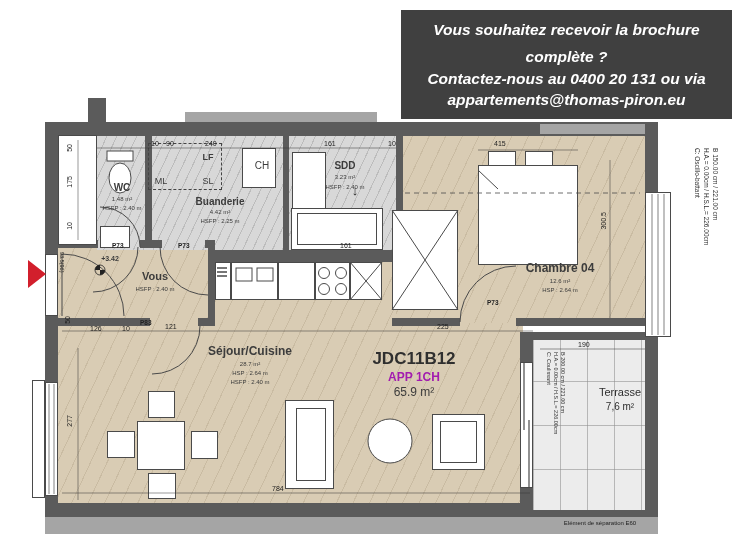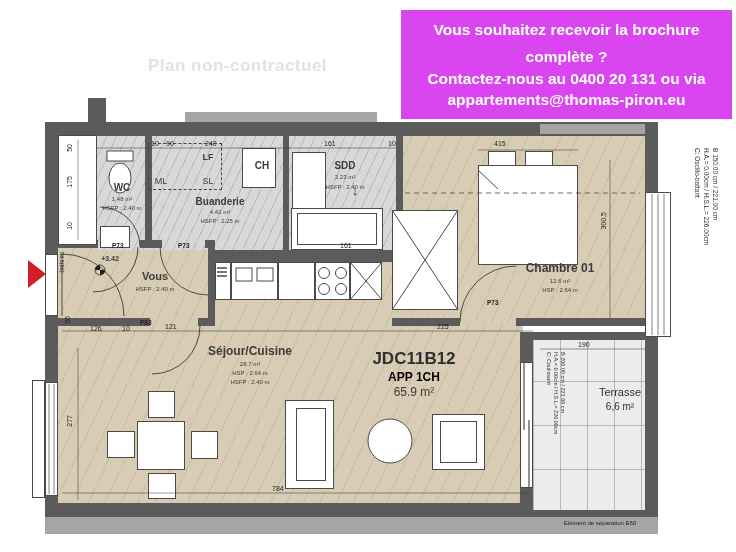--- a/index.html
+++ b/index.html
@@ -24,36 +24,35 @@
   
   .lbl{position:absolute;text-align:center;color:#3c3c3c;z-index:5;line-height:1.15;}
   .rm{font-weight:bold;font-size:10px;}
   .sub{font-size:6.5px;}
   .dim{position:absolute;font-size:7px;color:#1d1d1d;z-index:5;text-align:center;}
   .vert{writing-mode:vertical-rl;transform:rotate(180deg);}
   .vtxt{writing-mode:vertical-rl;}
   .doorlbl{position:absolute;font-size:6.5px;font-weight:bold;color:#222;z-index:5;}
   #overlay{position:absolute;left:0;top:0;z-index:4;pointer-events:none;}
   
-  #banner{position:absolute;left:401px;top:10px;width:331px;height:109px;background:#d946ef;
+  #banner{position:absolute;left:401px;top:10px;width:331px;height:109px;background:#404040;
           color:#fff;font-weight:bold;font-size:15.5px;text-align:center;z-index:10;
-          display:flex;flex-direction:column;justify-content:center;gap:2px;padding:0 6px;box-sizing:border-box;line-height:1.75;}
+          display:flex;flex-direction:column;justify-content:center;gap:2px;padding:0 6px;box-sizing:border-box;line-height:1.75;font-style:italic;}
   #watermark{position:absolute;left:148px;top:56px;font-size:17px;font-weight:bold;color:#e2e2e2;z-index:10;letter-spacing:.5px;}
   
   #entry-arrow{position:absolute;left:28px;top:260px;width:0;height:0;z-index:5;
      border-top:14px solid transparent;border-bottom:14px solid transparent;border-left:18px solid #d21f2c;}
   .rottext{position:absolute;z-index:5;color:#2e2e2e;display:flex;flex-direction:row;}
   .rottext div{writing-mode:vertical-rl;}
 </style>
 </head>
 <body>
 
 <div id="stage">
 
-  <div id="watermark">Plan non-contractuel</div>
   <div id="banner">
     <div>Vous souhaitez recevoir la brochure complète ?</div>
     <div style="margin-top:-8px;">Contactez-nous au 0400 20 131 ou via</div>
     <div style="margin-top:-8px;">appartements@thomas-piron.eu</div>
   </div>
 
   <div class="floor beige" style="left:58px;top:247px;width:465px;height:259px;"></div>
   <div class="floor beige" style="left:396px;top:135px;width:249px;height:188px;"></div>
   <div class="floor grayroom" style="left:97px;top:135px;width:299px;height:115px;"></div>
   <div class="floor terr" style="left:533px;top:337px;width:112px;height:180px;"></div>
@@ -173,38 +172,38 @@
   <div class="lbl rm" style="left:180px;top:196px;width:80px;">Buanderie</div>
   <div class="lbl sub" style="left:180px;top:209px;width:80px;font-size:6px;">4.42 m²</div>
   <div class="lbl sub" style="left:180px;top:218px;width:80px;font-size:6px;">HSFP : 2.25 m</div>
   <div class="lbl rm" style="left:320px;top:160px;width:50px;">SDD</div>
   <div class="lbl sub" style="left:320px;top:174px;width:50px;font-size:6px;">3.23 m²</div>
   <div class="lbl sub" style="left:310px;top:184px;width:70px;font-size:6px;">HSFP : 2.40 m</div>
   <div class="lbl" style="left:348px;top:184px;width:14px;font-size:13px;color:#222;">↓</div>
   <div class="lbl rm" style="left:130px;top:270px;width:50px;font-size:11px;">Vous</div>
   <div class="lbl sub" style="left:118px;top:286px;width:74px;font-size:6px;">HSFP : 2.40 m</div>
   <div class="lbl" style="left:92px;top:255px;width:36px;font-size:7px;font-weight:bold;">+3.42</div>
-  <div class="lbl rm" style="left:505px;top:262px;width:110px;font-size:12px;">Chambre 01</div>
+  <div class="lbl rm" style="left:505px;top:262px;width:110px;font-size:12px;">Chambre 04</div>
   <div class="lbl sub" style="left:505px;top:278px;width:110px;font-size:6px;">12.6 m²</div>
   <div class="lbl sub" style="left:505px;top:287px;width:110px;font-size:6px;">HSP : 2.64 m</div>
   <div class="lbl rm" style="left:195px;top:345px;width:110px;font-size:12px;">Séjour/Cuisine</div>
   <div class="lbl sub" style="left:195px;top:361px;width:110px;font-size:6px;">28.7 m²</div>
   <div class="lbl sub" style="left:195px;top:370px;width:110px;font-size:6px;">HSP : 2.64 m</div>
   <div class="lbl sub" style="left:195px;top:379px;width:110px;font-size:6px;">HSFP : 2.40 m</div>
   <div class="lbl rm" style="left:588px;top:386px;width:64px;font-size:11px;font-weight:normal;color:#2e2e2e;">Terrasse</div>
-  <div class="lbl" style="left:588px;top:401px;width:64px;font-size:10px;color:#2e2e2e;">6,6 m²</div>
+  <div class="lbl" style="left:588px;top:401px;width:64px;font-size:10px;color:#2e2e2e;">7,6 m²</div>
 
   <div class="lbl" style="left:352px;top:349px;width:124px;font-size:17px;font-weight:bold;color:#2f2f2f;">JDC11B12</div>
-  <div class="lbl" style="left:352px;top:371px;width:124px;font-size:12px;font-weight:bold;color:#000000;">APP 1CH</div>
+  <div class="lbl" style="left:352px;top:371px;width:124px;font-size:12px;font-weight:bold;color:#a21caf;">APP 1CH</div>
   <div class="lbl" style="left:352px;top:386px;width:124px;font-size:12px;color:#3c3c3c;">65.9 m²</div>
 
   <div class="lbl" style="left:196px;top:152px;width:24px;font-size:9px;font-weight:bold;">LF</div>
   <div class="lbl" style="left:149px;top:176px;width:24px;font-size:9px;">ML</div>
   <div class="lbl" style="left:196px;top:176px;width:24px;font-size:9px;">SL</div>
-  <div class="lbl" style="left:242px;top:160px;width:40px;font-size:10px;font-weight:bold;">CH</div>
+  <div class="lbl" style="left:242px;top:160px;width:40px;font-size:10px;font-weight:normal;">CH</div>
 
   <div class="doorlbl" style="left:112px;top:242px;">P73</div>
   <div class="doorlbl" style="left:178px;top:242px;">P73</div>
   <div class="doorlbl" style="left:487px;top:299px;">P73</div>
   <div class="doorlbl" style="left:140px;top:319px;">P83</div>
   <div class="doorlbl vtxt" style="left:59px;top:252px;font-size:5.5px;font-weight:normal;">93.5(96)</div>
 
   <div class="dim vert" style="left:66px;top:144px;">50</div>
   <div class="dim vert" style="left:66px;top:176px;">175</div>
   <div class="dim vert" style="left:66px;top:222px;">10</div>

